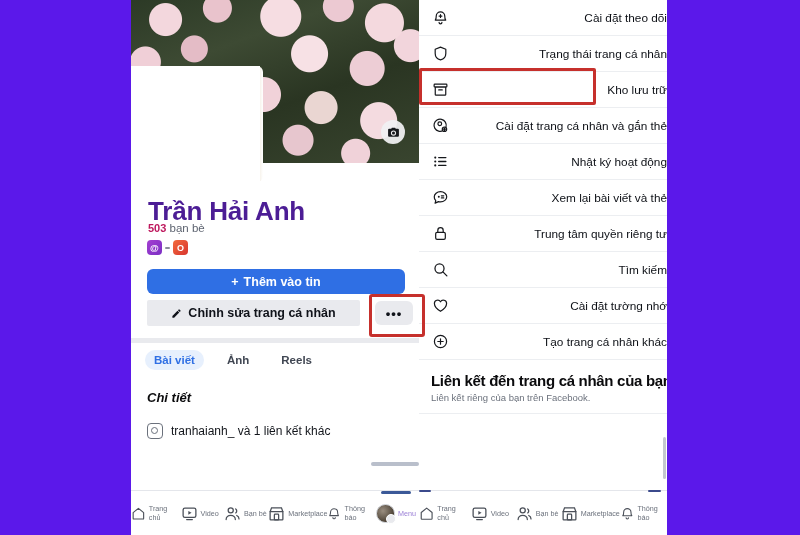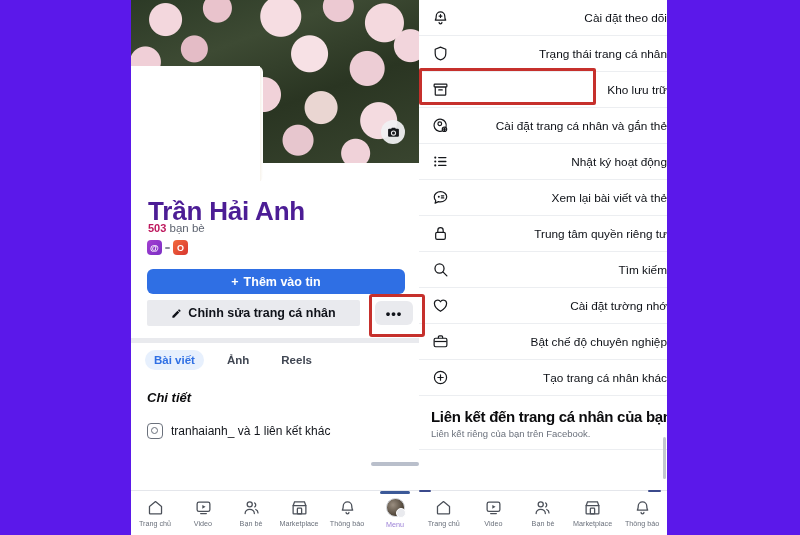--- a/index.html
+++ b/index.html
@@ -98,21 +98,21 @@
   .detail-row{position:absolute;left:16px;top:423px;display:flex;align-items:center;gap:8px;}
   .detail-row span.t{font-size:12px;color:#12151b;text-align:right;}
   .ig-ico{width:14px;height:14px;border:1.4px solid #6b717c;border-radius:4px;position:relative;}
   .ig-ico:after{content:"";position:absolute;left:3.2px;top:3.2px;width:5.2px;height:5.2px;
     border:1.4px solid #6b717c;border-radius:50%;}
   .lgray-bar{position:absolute;left:240px;top:462px;width:48px;height:4px;background:#b9bfcb;border-radius:2px;}
 
   
   .lnav{position:absolute;left:0;bottom:0;width:288px;height:44px;background:#fff;border-top:1px solid #e4e6eb;}
   .lnav-items{display:flex;height:100%;}
-  .nitem{flex:1;display:flex;flex-direction:column;align-items:center;justify-content:center;gap:3px;cursor:pointer;position:relative;}
+  .nitem{flex:1;display:flex;align-items:center;justify-content:center;gap:3px;cursor:pointer;position:relative;}
   .nitem .nlabel{font-size:7.2px;color:#6b717c;}
   .nitem.sel .nlabel{color:#9a7fd6;}
   .nbar{position:absolute;top:0;left:50%;transform:translateX(-50%);width:30px;height:2.5px;background:#3b5998;border-radius:2px;}
   .navatar{width:17px;height:17px;border-radius:50%;
      background:radial-gradient(circle at 35% 35%,#9a8e80,#4c4236 70%);
      border:1px solid #c9ccd1;position:relative;}
   .navatar:after{content:"";position:absolute;right:-2px;bottom:-2px;width:8px;height:8px;border-radius:50%;
      background:#e9eaee;border:1px solid #fff;}
 
   
@@ -339,30 +339,20 @@
 
       <div class="mrow">
         <span class="mico">
           <svg width="17" height="17" viewBox="0 0 24 24" fill="none" stroke="#16181c" stroke-width="1.7" stroke-linejoin="round">
               <path d="M12 20.2S3.4 15 3.4 9.2A4.6 4.6 0 0112 6.8a4.6 4.6 0 018.6 2.4c0 5.8-8.6 11-8.6 11z"></path>
             </svg>
         </span>
         <span class="mlabel">Cài đặt tường nhớ</span>
       </div>
 
-      <div class="mrow">
-        <span class="mico">
-          <svg width="17" height="17" viewBox="0 0 24 24" fill="none" stroke="#16181c" stroke-width="1.7">
-              <rect x="3" y="7.4" width="18" height="12" rx="2"></rect>
-              <path d="M9 7.4V5.6a1.6 1.6 0 011.6-1.6h2.8A1.6 1.6 0 0115 5.6v1.8"></path>
-              <path d="M3.4 12h17.2"></path>
-            </svg>
-        </span>
-        <span class="mlabel">Bật chế độ chuyên nghiệp</span>
-      </div>
 
       <div class="mrow">
         <span class="mico">
           <svg width="17" height="17" viewBox="0 0 24 24" fill="none" stroke="#16181c" stroke-width="1.7">
               <circle cx="12" cy="12" r="8.6"></circle>
               <path d="M12 8.2v7.6M8.2 12h7.6" stroke-linecap="round"></path>
             </svg>
         </span>
         <span class="mlabel">Tạo trang cá nhân khác</span>
       </div>

